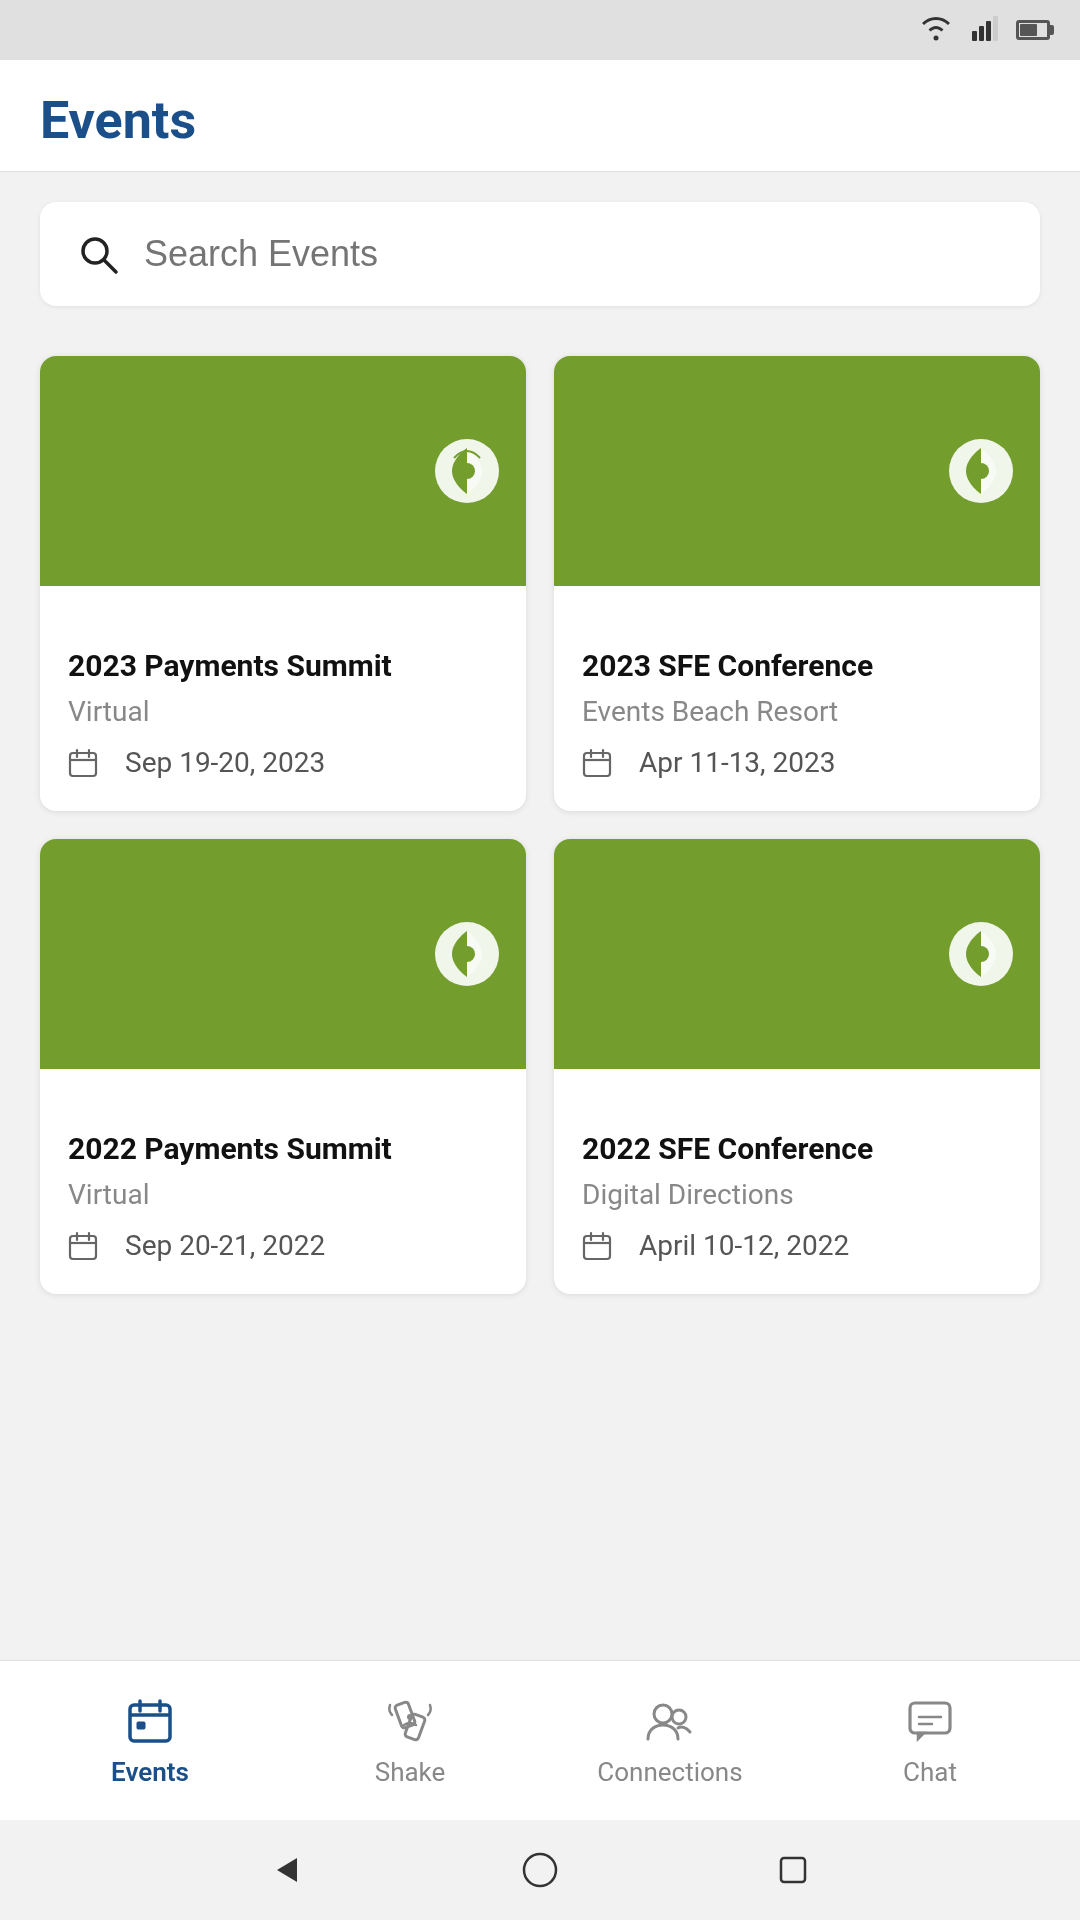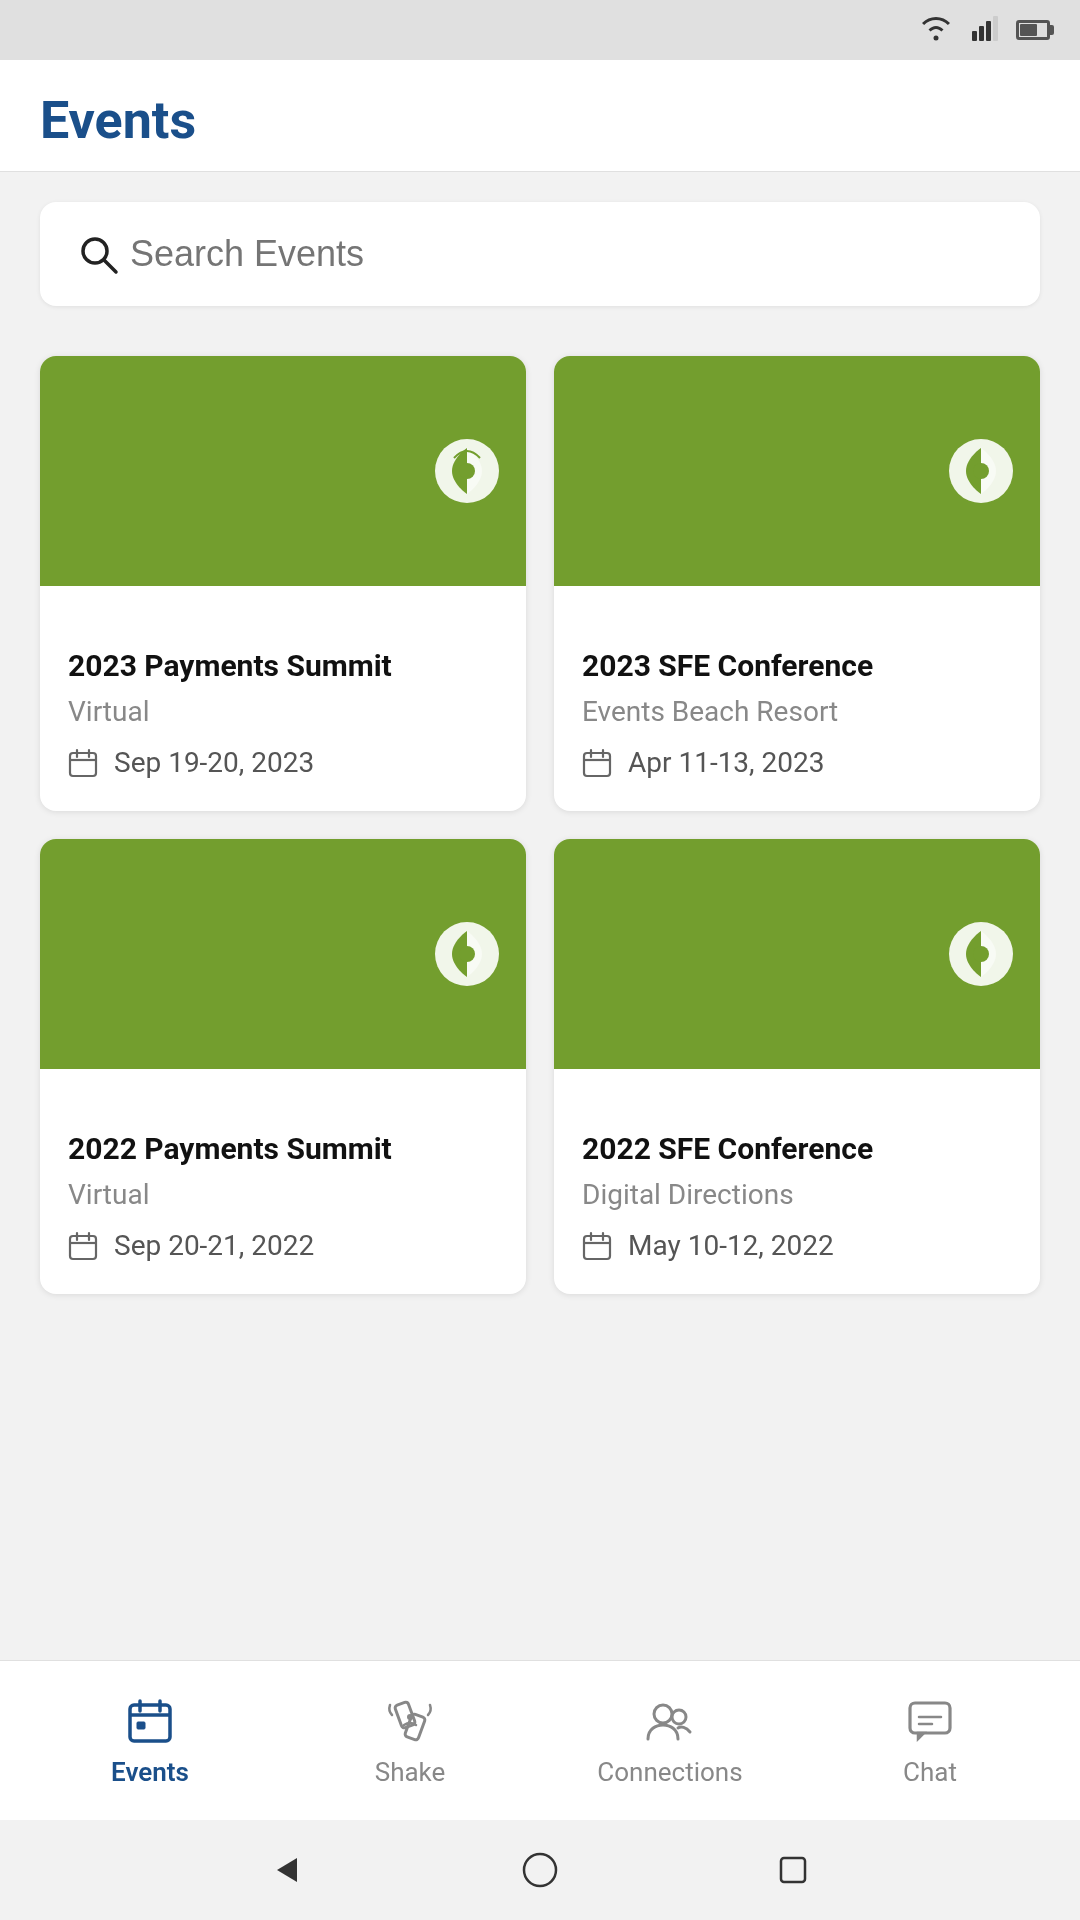--- a/index.html
+++ b/index.html
@@ -92,21 +92,21 @@
       height: calc(1920px - 60px - 110px - 160px);
     }
 
     
     .search-container {
       background: #ffffff;
       border-radius: 16px;
       padding: 30px 36px;
       display: flex;
       align-items: center;
-      gap: 10px;
+      gap: 24px;
       margin-bottom: 50px;
       box-shadow: 0 1px 4px rgba(0,0,0,0.08);
     }
 
     .search-icon-wrapper {
       display: flex;
       align-items: center;
     }
 
     .search-icon-svg {
@@ -178,21 +178,21 @@
 
     .event-location {
       font-size: 28px;
       color: #888;
       margin-bottom: 18px;
     }
 
     .event-date {
       display: flex;
       align-items: center;
-      gap: 16px;
+      gap: 27px;
       font-size: 28px;
       color: #555;
     }
 
     .calendar-icon {
       width: 30px;
       height: 30px;
       flex-shrink: 0;
     }
 
@@ -394,21 +394,21 @@
       <div class="event-card-body">
         <div class="event-name">2022 SFE Conference</div>
         <div class="event-location">Digital Directions</div>
         <div class="event-date">
           <svg class="calendar-icon" viewBox="0 0 30 30" fill="none" xmlns="http://www.w3.org/2000/svg">
             <rect x="2" y="5" width="26" height="23" rx="3" stroke="#666" stroke-width="2.2" fill="none"></rect>
             <line x1="2" y1="12" x2="28" y2="12" stroke="#666" stroke-width="2.2"></line>
             <line x1="9" y1="2" x2="9" y2="9" stroke="#666" stroke-width="2.2" stroke-linecap="round"></line>
             <line x1="21" y1="2" x2="21" y2="9" stroke="#666" stroke-width="2.2" stroke-linecap="round"></line>
           </svg>
-          <span>May 10-12, 2022</span>
+          <span>April 10-12, 2022</span>
         </div>
       </div>
     </div>
 
   </div>
 </div>
 
 <div class="bottom-nav">
 
   <div class="nav-item active">

